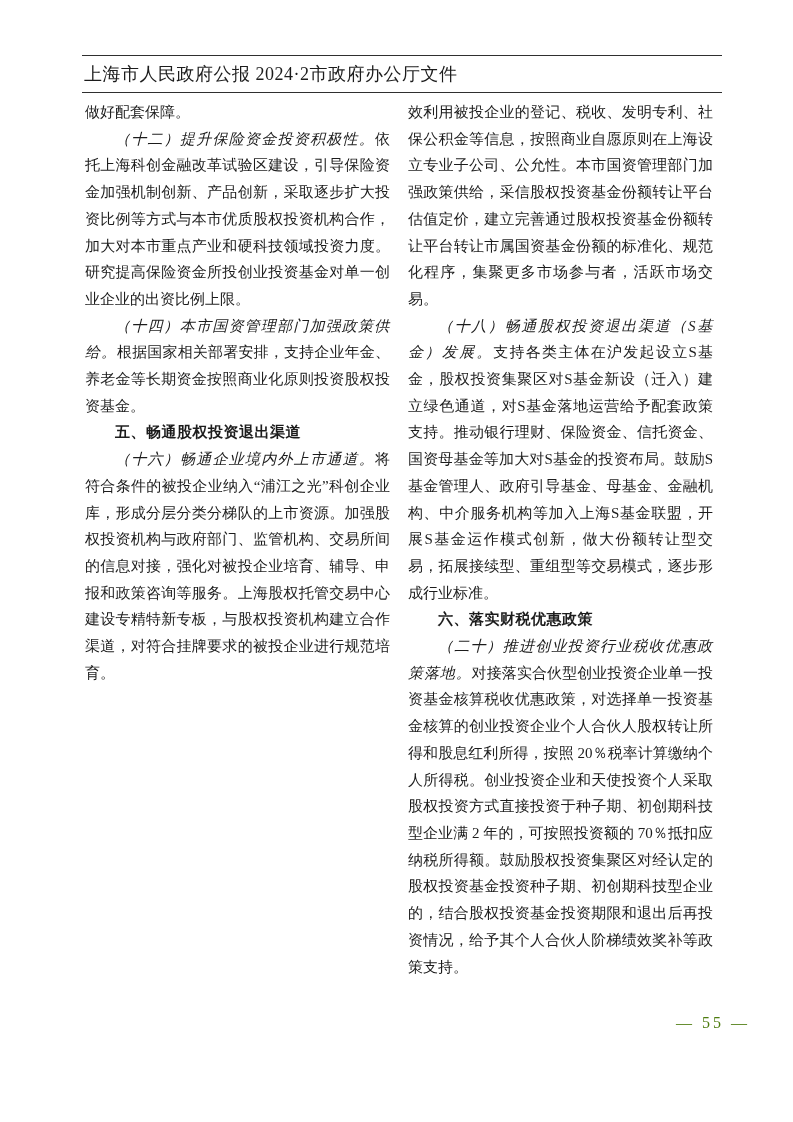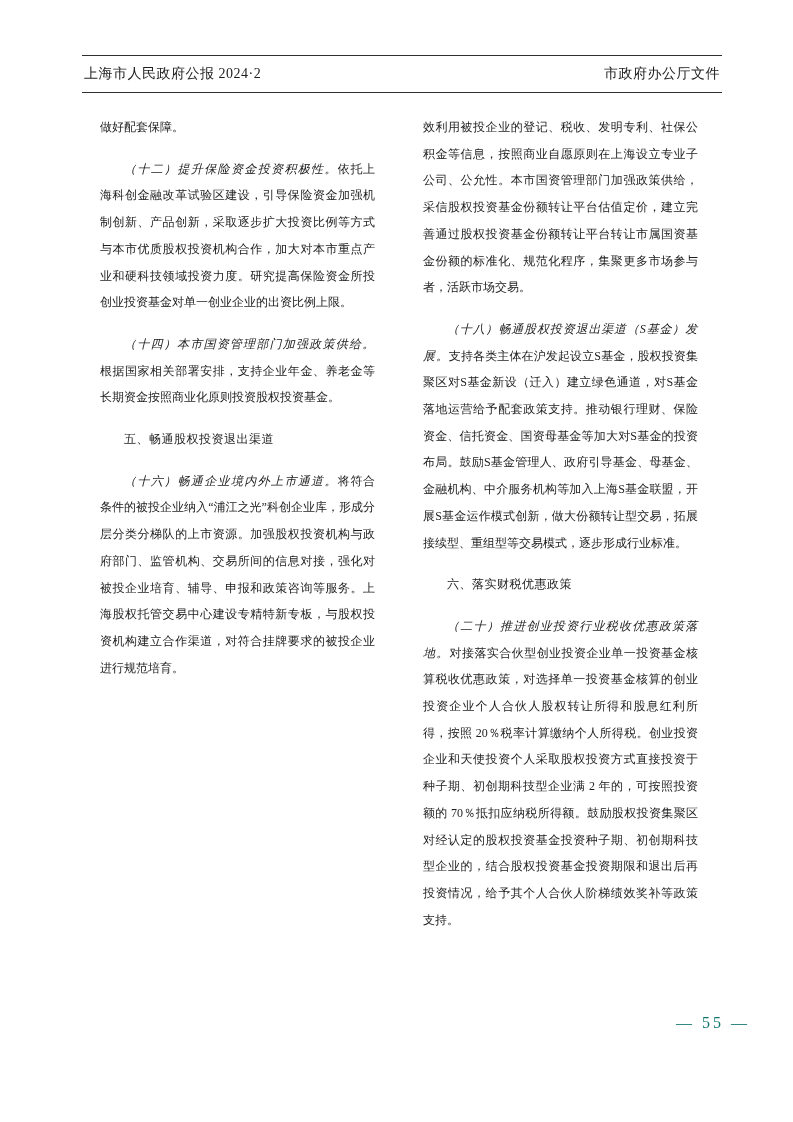--- a/index.html
+++ b/index.html
@@ -24,64 +24,64 @@
     position: absolute;
     top: 55px;
     left: 82px;
     width: 640px;
     height: 38px;
     box-sizing: border-box;
     border-top: 1.5px solid #2f2f2f;
     border-bottom: 1.5px solid #2f2f2f;
     display: flex;
     align-items: center;
-    justify-content: space-between;
-    font-size: 14px;
+    justify-content: flex-start;
+    font-size: 18px;
     letter-spacing: 0.5px;
     padding: 0 2px;
   }
   .content {
     position: absolute;
     top: 99px;
     left: 85px;
     width: 628px;
     display: flex;
     gap: 18px;
   }
   .col {
     width: 305px;
     box-sizing: border-box;
   }
   .col p {
-    margin: 15px;
-    font-size: 12px;
+    margin: 0;
+    font-size: 15px;
     line-height: 26.7px;
     text-align: justify;
     text-justify: inter-ideograph;
   }
   .indent { text-indent: 2em; }
   .kai {
     font-style: italic;
     letter-spacing: 0.8px;
   }
   .heading {
     font-family: "Liberation Sans", "DejaVu Sans", sans-serif;
-    font-weight: 400;
+    font-weight: 700;
     font-size: 16.5px;
     letter-spacing: 0.5px;
   }
   .pagenum {
     position: absolute;
     top: 1014px;
     left: 620px;
     width: 100px;
     text-align: center;
     font-size: 16px;
     letter-spacing: 3px;
-    color: #0f766e;
+    color: #4d7c0f;
     white-space: nowrap;
     padding-left: 43px;
   }
 </style>
 </head>
 <body>
 
 <div class="page">
 
   <div class="header">

